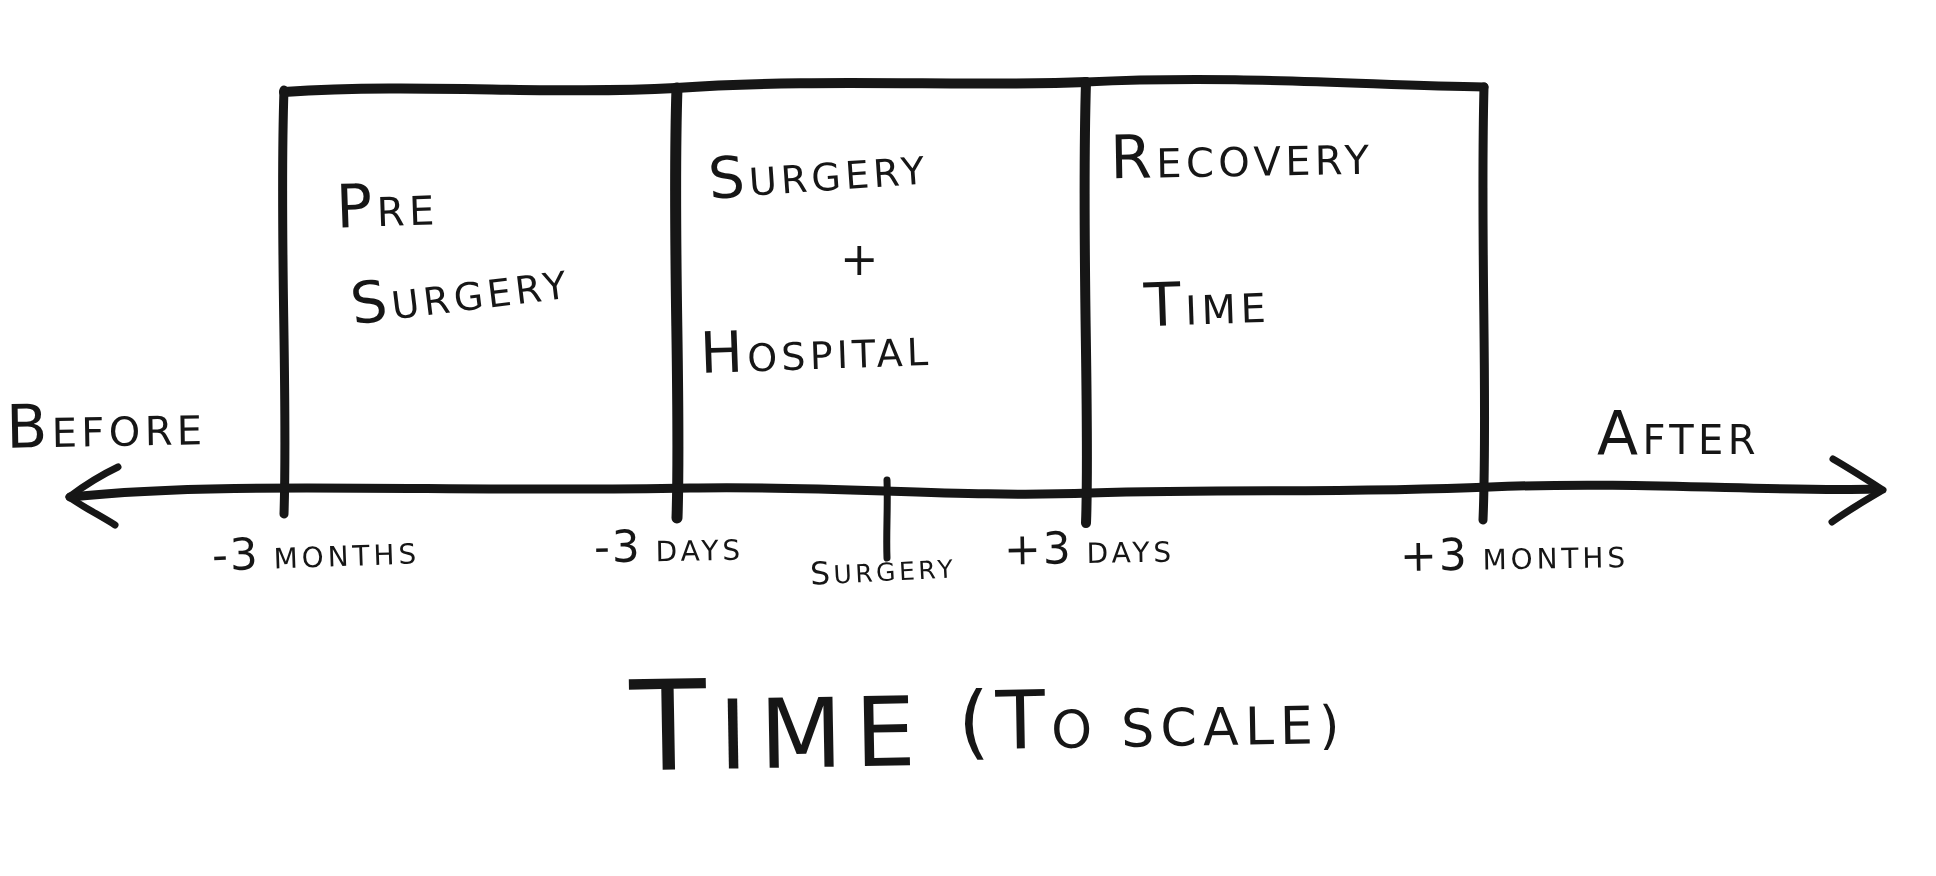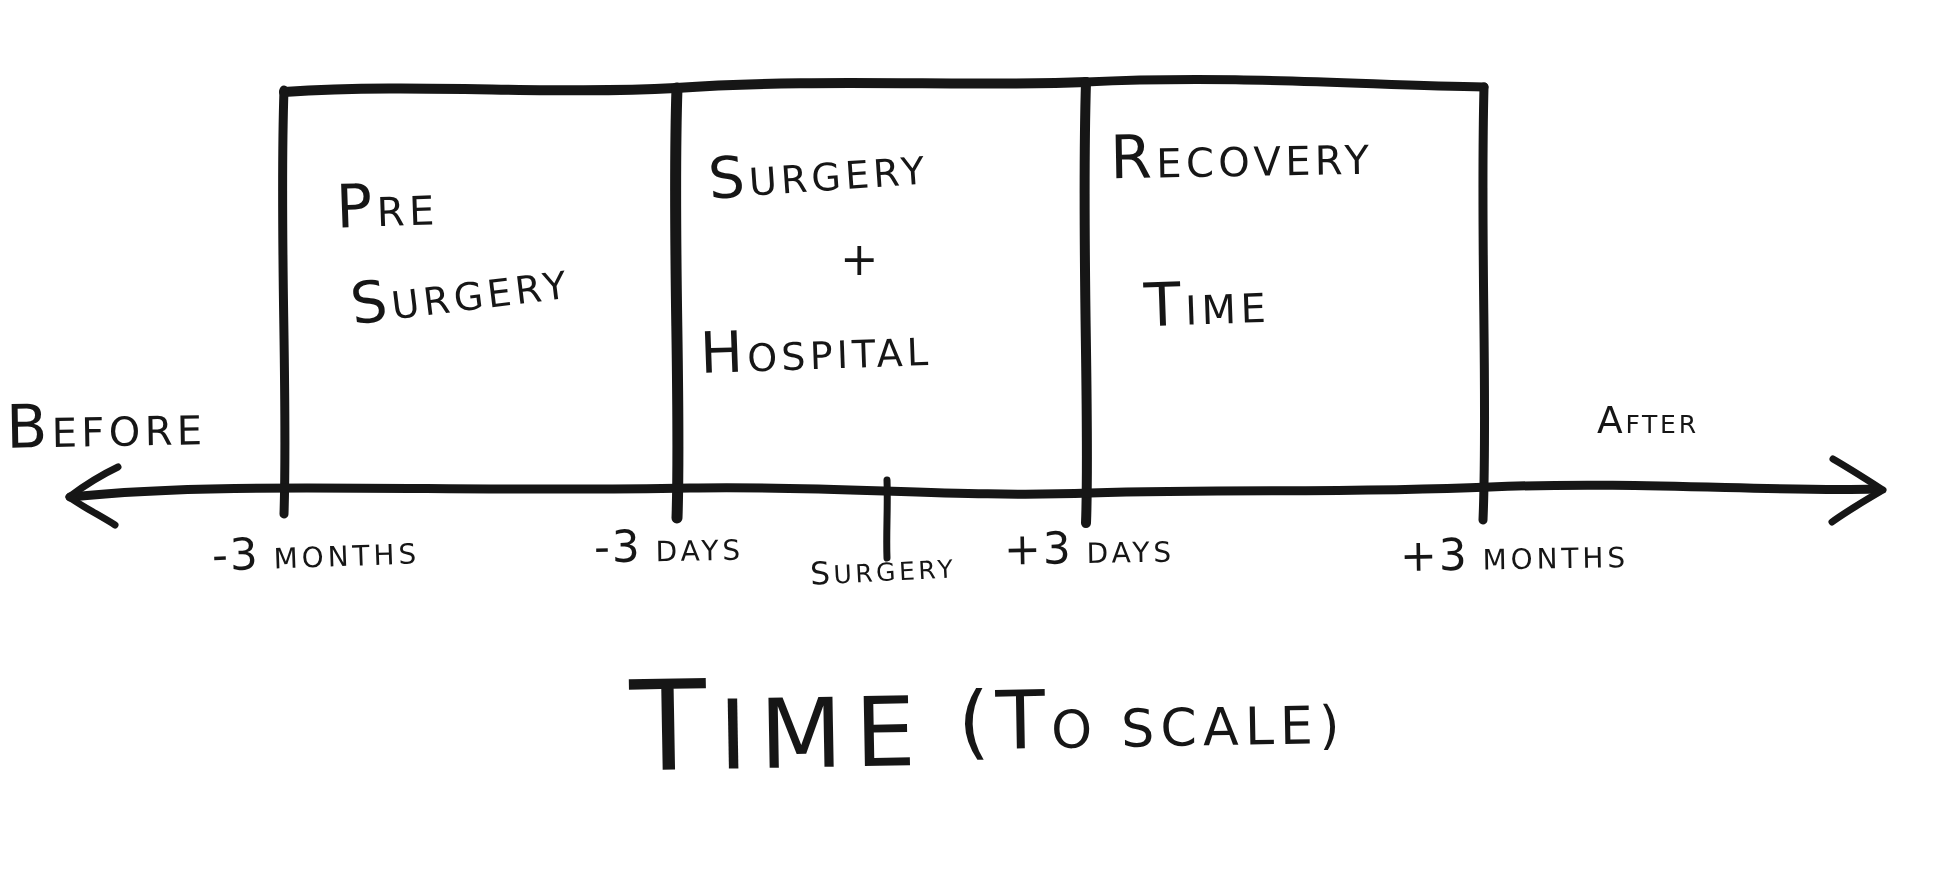--- a/index.html
+++ b/index.html
@@ -53,21 +53,21 @@
     <path d="M1484 87 C1480 245 1488 400 1483 520" stroke-width="9"></path>
 
     <path d="M70 497 C230 480 450 493 690 488 C830 485 960 498 1090 493 C1240 489 1350 493 1490 487 C1640 481 1770 492 1876 489" stroke-width="9"></path>
     <path d="M118 467 C97 477 81 488 69 497 C83 507 101 516 115 525" stroke-width="7"></path>
     <path d="M1833 459 C1852 470 1869 481 1883 490 C1866 500 1847 511 1832 522" stroke-width="7"></path>
 
     <path d="M887 480 C888 508 886 533 887 558" stroke-width="7"></path>
   </svg>
 
   <div class="hand fl" style="left:6px;top:390px;font-size:40px;transform:rotate(-1deg);">BEFORE</div>
-  <div class="hand fl" style="left:1597px;top:398px;font-size:25px;">AFTER</div>
+  <div class="hand fl" style="left:1597px;top:398px;font-size:40px;">AFTER</div>
 
   <div class="hand fl" style="left:336px;top:170px;font-size:40px;transform:rotate(-2deg);">PRE</div>
   <div class="hand fl" style="left:350px;top:258px;font-size:38px;transform:rotate(-7deg);">SURGERY</div>
 
   <div class="hand fl" style="left:708px;top:138px;font-size:38px;transform:rotate(-4deg);">SURGERY</div>
   <div class="hand" style="left:840px;top:232px;font-size:46px;">+</div>
   <div class="hand fl" style="left:700px;top:316px;font-size:38px;transform:rotate(-2deg);">HOSPITAL</div>
 
   <div class="hand fl" style="left:1110px;top:120px;font-size:40px;transform:rotate(-1deg);">RECOVERY</div>
   <div class="hand fl" style="left:1144px;top:268px;font-size:40px;transform:rotate(-2deg);">TIME</div>

